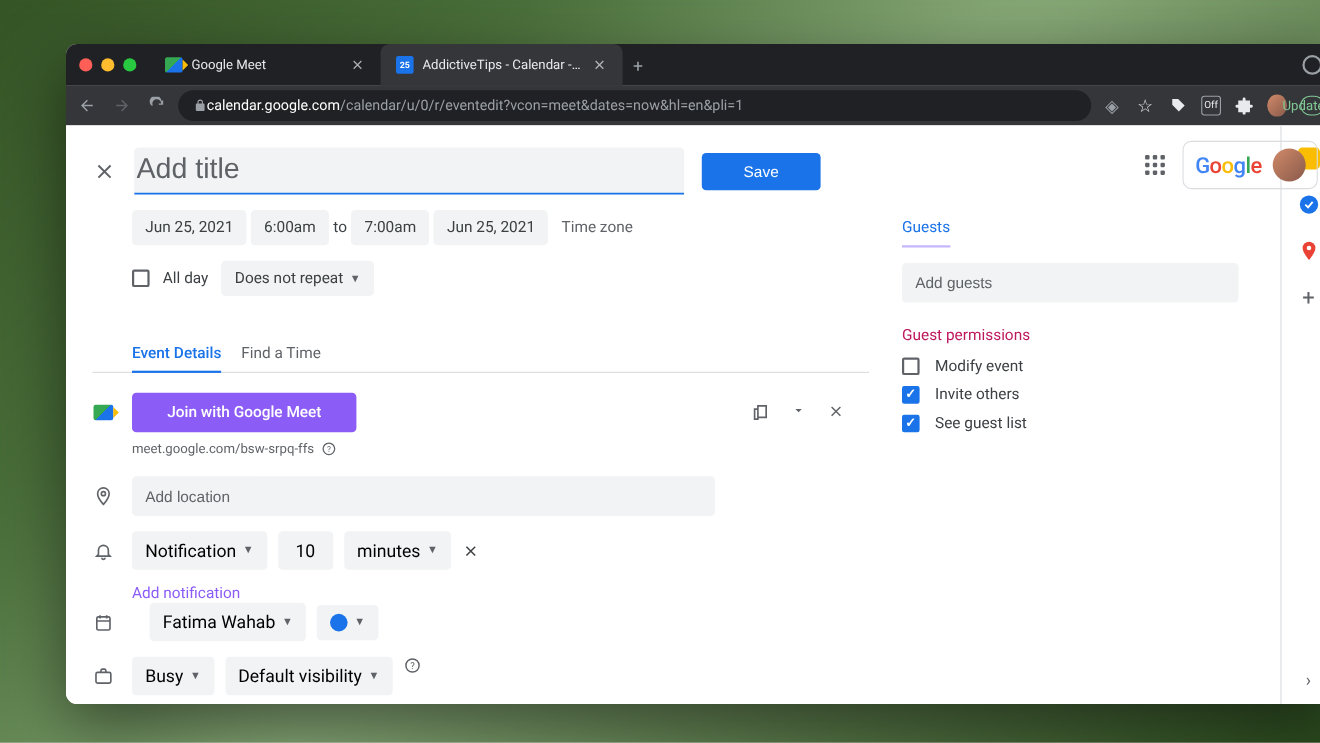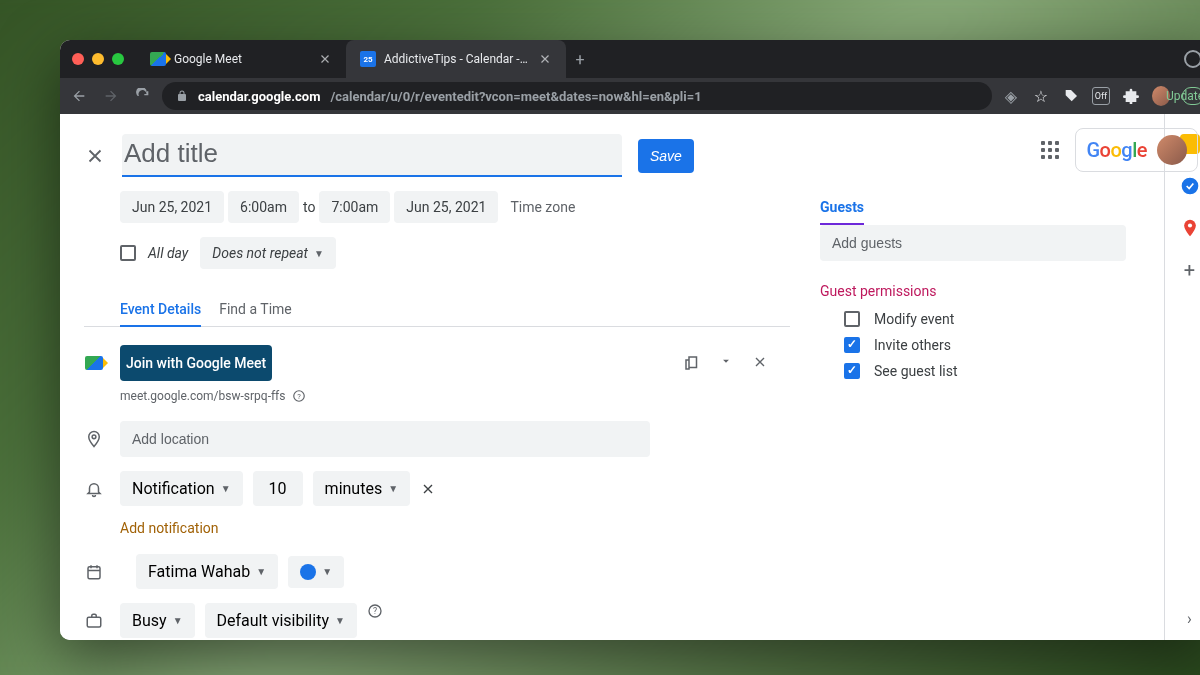--- a/index.html
+++ b/index.html
@@ -73,22 +73,20 @@
 .addr {
   flex: 1;
   background: #202124;
   border-radius: 20px;
   height: 28px;
   display: flex;
   align-items: center;
   padding: 0 14px;
   color: #e8eaed;
   font-size: 13px;
-  gap: 10px;
-  font-weight: bold;
 }
 .lock { width: 12px; color: #9aa0a6; }
 .url-host { color: #fff; }
 .url-path { color: #9aa0a6; }
 .toolbar-icons { display: flex; gap: 12px; align-items: center; color: #e8eaed; }
 .toolbar-icons > div { width: 18px; height: 18px; display: flex; align-items: center; justify-content: center; cursor: pointer; }
 .update-btn {
   border: 1px solid #81c995;
   color: #81c995;
   border-radius: 16px;
@@ -115,25 +113,24 @@
   background: #f1f3f4;
   border-radius: 4px 4px 0 0;
   outline: none;
 }
 .title-input::placeholder { color: #5f6368; }
 .save-btn {
   background: #1a73e8;
   color: #fff;
   border-radius: 4px;
   border: none;
-  padding: 9px 12px;
+  padding: 9px 38px;
   font-size: 14px;
   font-weight: 500;
   cursor: pointer;
-  font-style: italic;
 }
 .top-right { position: absolute; right: 16px; top: 14px; display: flex; align-items: center; gap: 16px; }
 .apps-grid { display: grid; grid-template-columns: repeat(3,4px); grid-template-rows: repeat(3,4px); gap: 3px; cursor: pointer; }
 .apps-grid > div { background: #5f6368; border-radius: 1px; }
 .google-badge {
   border: 1px solid #dadce0;
   border-radius: 8px;
   padding: 6px 10px;
   display: flex;
   align-items: center;
@@ -146,35 +143,35 @@
 .google-logo span:nth-child(3){color:#FBBC05;}
 .google-logo span:nth-child(4){color:#4285F4;}
 .google-logo span:nth-child(5){color:#34A853;}
 .google-logo span:nth-child(6){color:#EA4335;}
 .avatar-lg { width: 30px; height: 30px; border-radius: 50%; background: linear-gradient(135deg, #d08a6a, #8a5a4a); }
 .body-area { display: flex; gap: 30px; }
 .col-left { flex: 1; padding-left: 36px; }
 .date-row { display: flex; align-items: center; gap: 4px; margin-bottom: 14px; font-size: 14px; color: #3c4043; margin-left: -36px; padding-left: 36px; }
 .chip { background: #f1f3f4; border-radius: 4px; padding: 8px 12px; cursor: pointer; }
 .tz { color: #5f6368; margin-left: 8px; cursor: pointer; }
-.allday-row { display: flex; align-items: center; gap: 12px; margin-bottom: 24px; font-size: 14px; color: #3c4043; font-style: italic; }
+.allday-row { display: flex; align-items: center; gap: 12px; margin-bottom: 36px; font-size: 14px; color: #3c4043; }
 .chk { width: 16px; height: 16px; border: 2px solid #5f6368; border-radius: 2px; cursor: pointer; background: #fff; }
 .chk.checked { background: #1a73e8; border-color: #1a73e8; position: relative; }
 .chk.checked::after { content: '✓'; color: #fff; position: absolute; font-size: 12px; left: 1px; top: -2px; font-weight: bold; }
 .repeat-chip { background: #f1f3f4; border-radius: 4px; padding: 8px 12px; display: flex; align-items: center; gap: 6px; cursor: pointer; }
 .tabs-row { display: flex; gap: 18px; border-bottom: 1px solid #dadce0; margin-bottom: 18px; margin-left: -36px; padding-left: 36px; }
 .tab2 { font-size: 14px; color: #5f6368; padding: 8px 0; cursor: pointer; }
 .tab2.active { color: #1a73e8; font-weight: 500; border-bottom: 2px solid #1a73e8; margin-bottom: -1px; }
 .meet-row { display: flex; align-items: center; gap: 12px; margin-bottom: 8px; position: relative; }
 .row-icon { position: absolute; left: -36px; top: 8px; width: 20px; height: 20px; color: #5f6368; display: flex; align-items: center; justify-content: center; }
 .meet-btn {
-  background: #0c4a6e;
+  background: #8b5cf6;
   color: #fff;
   border-radius: 4px;
-  padding: 10px 6px;
+  padding: 10px 32px;
   font-size: 14px;
   font-weight: 500;
   cursor: pointer;
 }
 .meet-actions { margin-left: auto; display: flex; gap: 14px; color: #5f6368; margin-right: 20px; }
 .meet-actions > div { cursor: pointer; width: 20px; display: flex; justify-content: center; }
 .meet-url { font-size: 12px; color: #5f6368; margin-bottom: 18px; display: flex; align-items: center; gap: 6px; }
 .loc-row, .notif-row, .calrow, .busyrow { position: relative; margin-bottom: 14px; }
 .loc-input {
   width: 100%;
@@ -182,35 +179,35 @@
   background: #f1f3f4;
   border: none;
   border-radius: 4px;
   padding: 10px 12px;
   font-size: 14px;
   color: #3c4043;
   outline: none;
 }
 .loc-input::placeholder { color: #5f6368; }
 .notif-row { display: flex; align-items: center; gap: 10px; }
-.addnotif { font-size: 14px; color: #a16207; margin-bottom: 18px; cursor: pointer; }
+.addnotif { font-size: 14px; color: #8b5cf6; cursor: pointer; }
 .col-right { width: 320px; padding-right: 14px; }
-.guests-tab { color: #1a73e8; font-size: 14px; font-weight: 700; border-bottom: 2px solid #6d28d9; padding: 8px 0; display: inline-block; }
+.guests-tab { color: #1a73e8; font-size: 14px; font-weight: 400; border-bottom: 2px solid #c4b5fd; padding: 8px 0; display: inline-block; margin-bottom: 14px; }
 .guest-input {
   width: 100%;
   background: #f1f3f4;
   border: none;
   border-radius: 4px;
   padding: 10px 12px;
   font-size: 14px;
   outline: none;
 }
 .guest-input::placeholder { color: #5f6368; }
 .perm-title { font-size: 14px; color: #be185d; margin: 22px 0 12px; }
-.perm-row { display: flex; align-items: center; gap: 14px; font-size: 14px; color: #3c4043; margin-bottom: 10px; margin-left: 24px; }
+.perm-row { display: flex; align-items: center; gap: 14px; font-size: 14px; color: #3c4043; margin-bottom: 10px; }
 .sidepanel { width: 50px; border-left: 1px solid #dadce0; display: flex; flex-direction: column; align-items: center; padding-top: 20px; gap: 22px; }
 .side-ic { width: 20px; height: 20px; cursor: pointer; display: flex; align-items: center; justify-content: center; }
 .chevron { margin-top: auto; margin-bottom: 12px; color: #5f6368; cursor: pointer; }
 .caret { font-size: 10px; color: #5f6368; }
 .xic { cursor: pointer; color: #3c4043; }
 .color-dot { width: 16px; height: 16px; background: #1a73e8; border-radius: 50%; }
 .meet-camera-icon {
   width: 18px; height: 14px;
   background: linear-gradient(135deg, #34A853 0%, #34A853 50%, #1a73e8 50%, #1a73e8 100%);
   border-radius: 2px;

